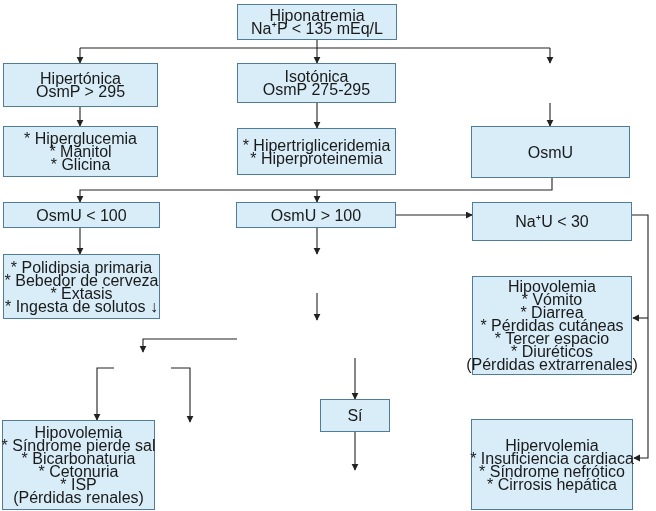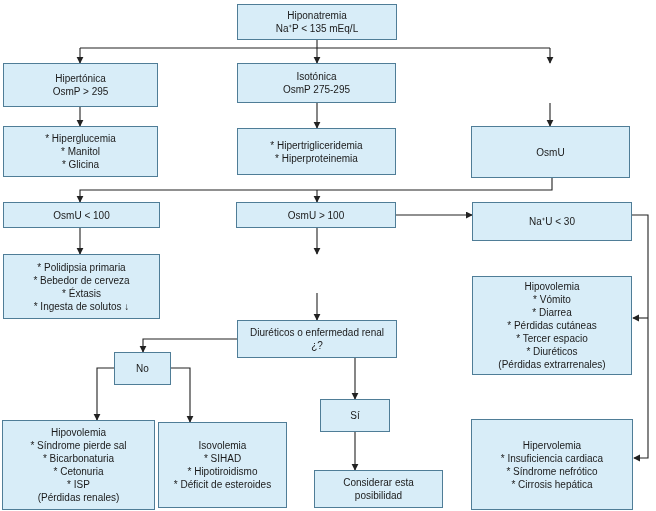--- a/index.html
+++ b/index.html
@@ -21,21 +21,21 @@
   .conn{stroke:var(--line);stroke-width:1.1;fill:none;}
   .node{
     position:absolute;
     box-sizing:border-box;
     background:var(--box-fill);
     border:1.4px solid var(--box-border);
     display:flex;flex-direction:column;
     align-items:center;justify-content:center;
     text-align:right;
     color:var(--text);
-    font-size:10px;
+    font-size:16px;
     line-height:13px;
   }
   .ln{white-space:nowrap;}
 </style>
 </head>
 <body>
 
 <div id="stage">
 
   <svg id="wires" viewBox="0 0 656 511" xmlns="http://www.w3.org/2000/svg">
@@ -122,53 +122,36 @@
   <div class="node" style="left:472px;top:276px;width:160px;height:99px">
     <div class="ln">Hipovolemia</div>
     <div class="ln">* Vómito</div>
     <div class="ln">* Diarrea</div>
     <div class="ln">* Pérdidas cutáneas</div>
     <div class="ln">* Tercer espacio</div>
     <div class="ln">* Diuréticos</div>
     <div class="ln">(Pérdidas extrarrenales)</div>
   </div>
 
-  <div class="node" style="left:237px;top:320px;width:160px;height:38px">
-    <div class="ln">Diuréticos o enfermedad renal</div>
-    <div class="ln">¿?</div>
-  </div>
 
-  <div class="node" style="left:114px;top:352px;width:57px;height:33px">
-    <div class="ln">No</div>
-  </div>
 
   <div class="node" style="left:320px;top:399px;width:70px;height:33px">
     <div class="ln">Sí</div>
   </div>
 
   <div class="node" style="left:2px;top:420px;width:153px;height:90px">
     <div class="ln">Hipovolemia</div>
     <div class="ln">* Síndrome pierde sal</div>
     <div class="ln">* Bicarbonaturia</div>
     <div class="ln">* Cetonuria</div>
     <div class="ln">* ISP</div>
     <div class="ln">(Pérdidas renales)</div>
   </div>
 
-  <div class="node" style="left:158px;top:422px;width:129px;height:86px">
-    <div class="ln">Isovolemia</div>
-    <div class="ln">* SIHAD</div>
-    <div class="ln">* Hipotiroidismo</div>
-    <div class="ln">* Déficit de esteroides</div>
-  </div>
 
-  <div class="node" style="left:314px;top:470px;width:129px;height:38px">
-    <div class="ln">Considerar esta</div>
-    <div class="ln">posibilidad</div>
-  </div>
 
   <div class="node" style="left:471px;top:419px;width:162px;height:91px">
     <div class="ln">Hipervolemia</div>
     <div class="ln">* Insuficiencia cardiaca</div>
     <div class="ln">* Síndrome nefrótico</div>
     <div class="ln">* Cirrosis hepática</div>
   </div>
 
 </div>
 

